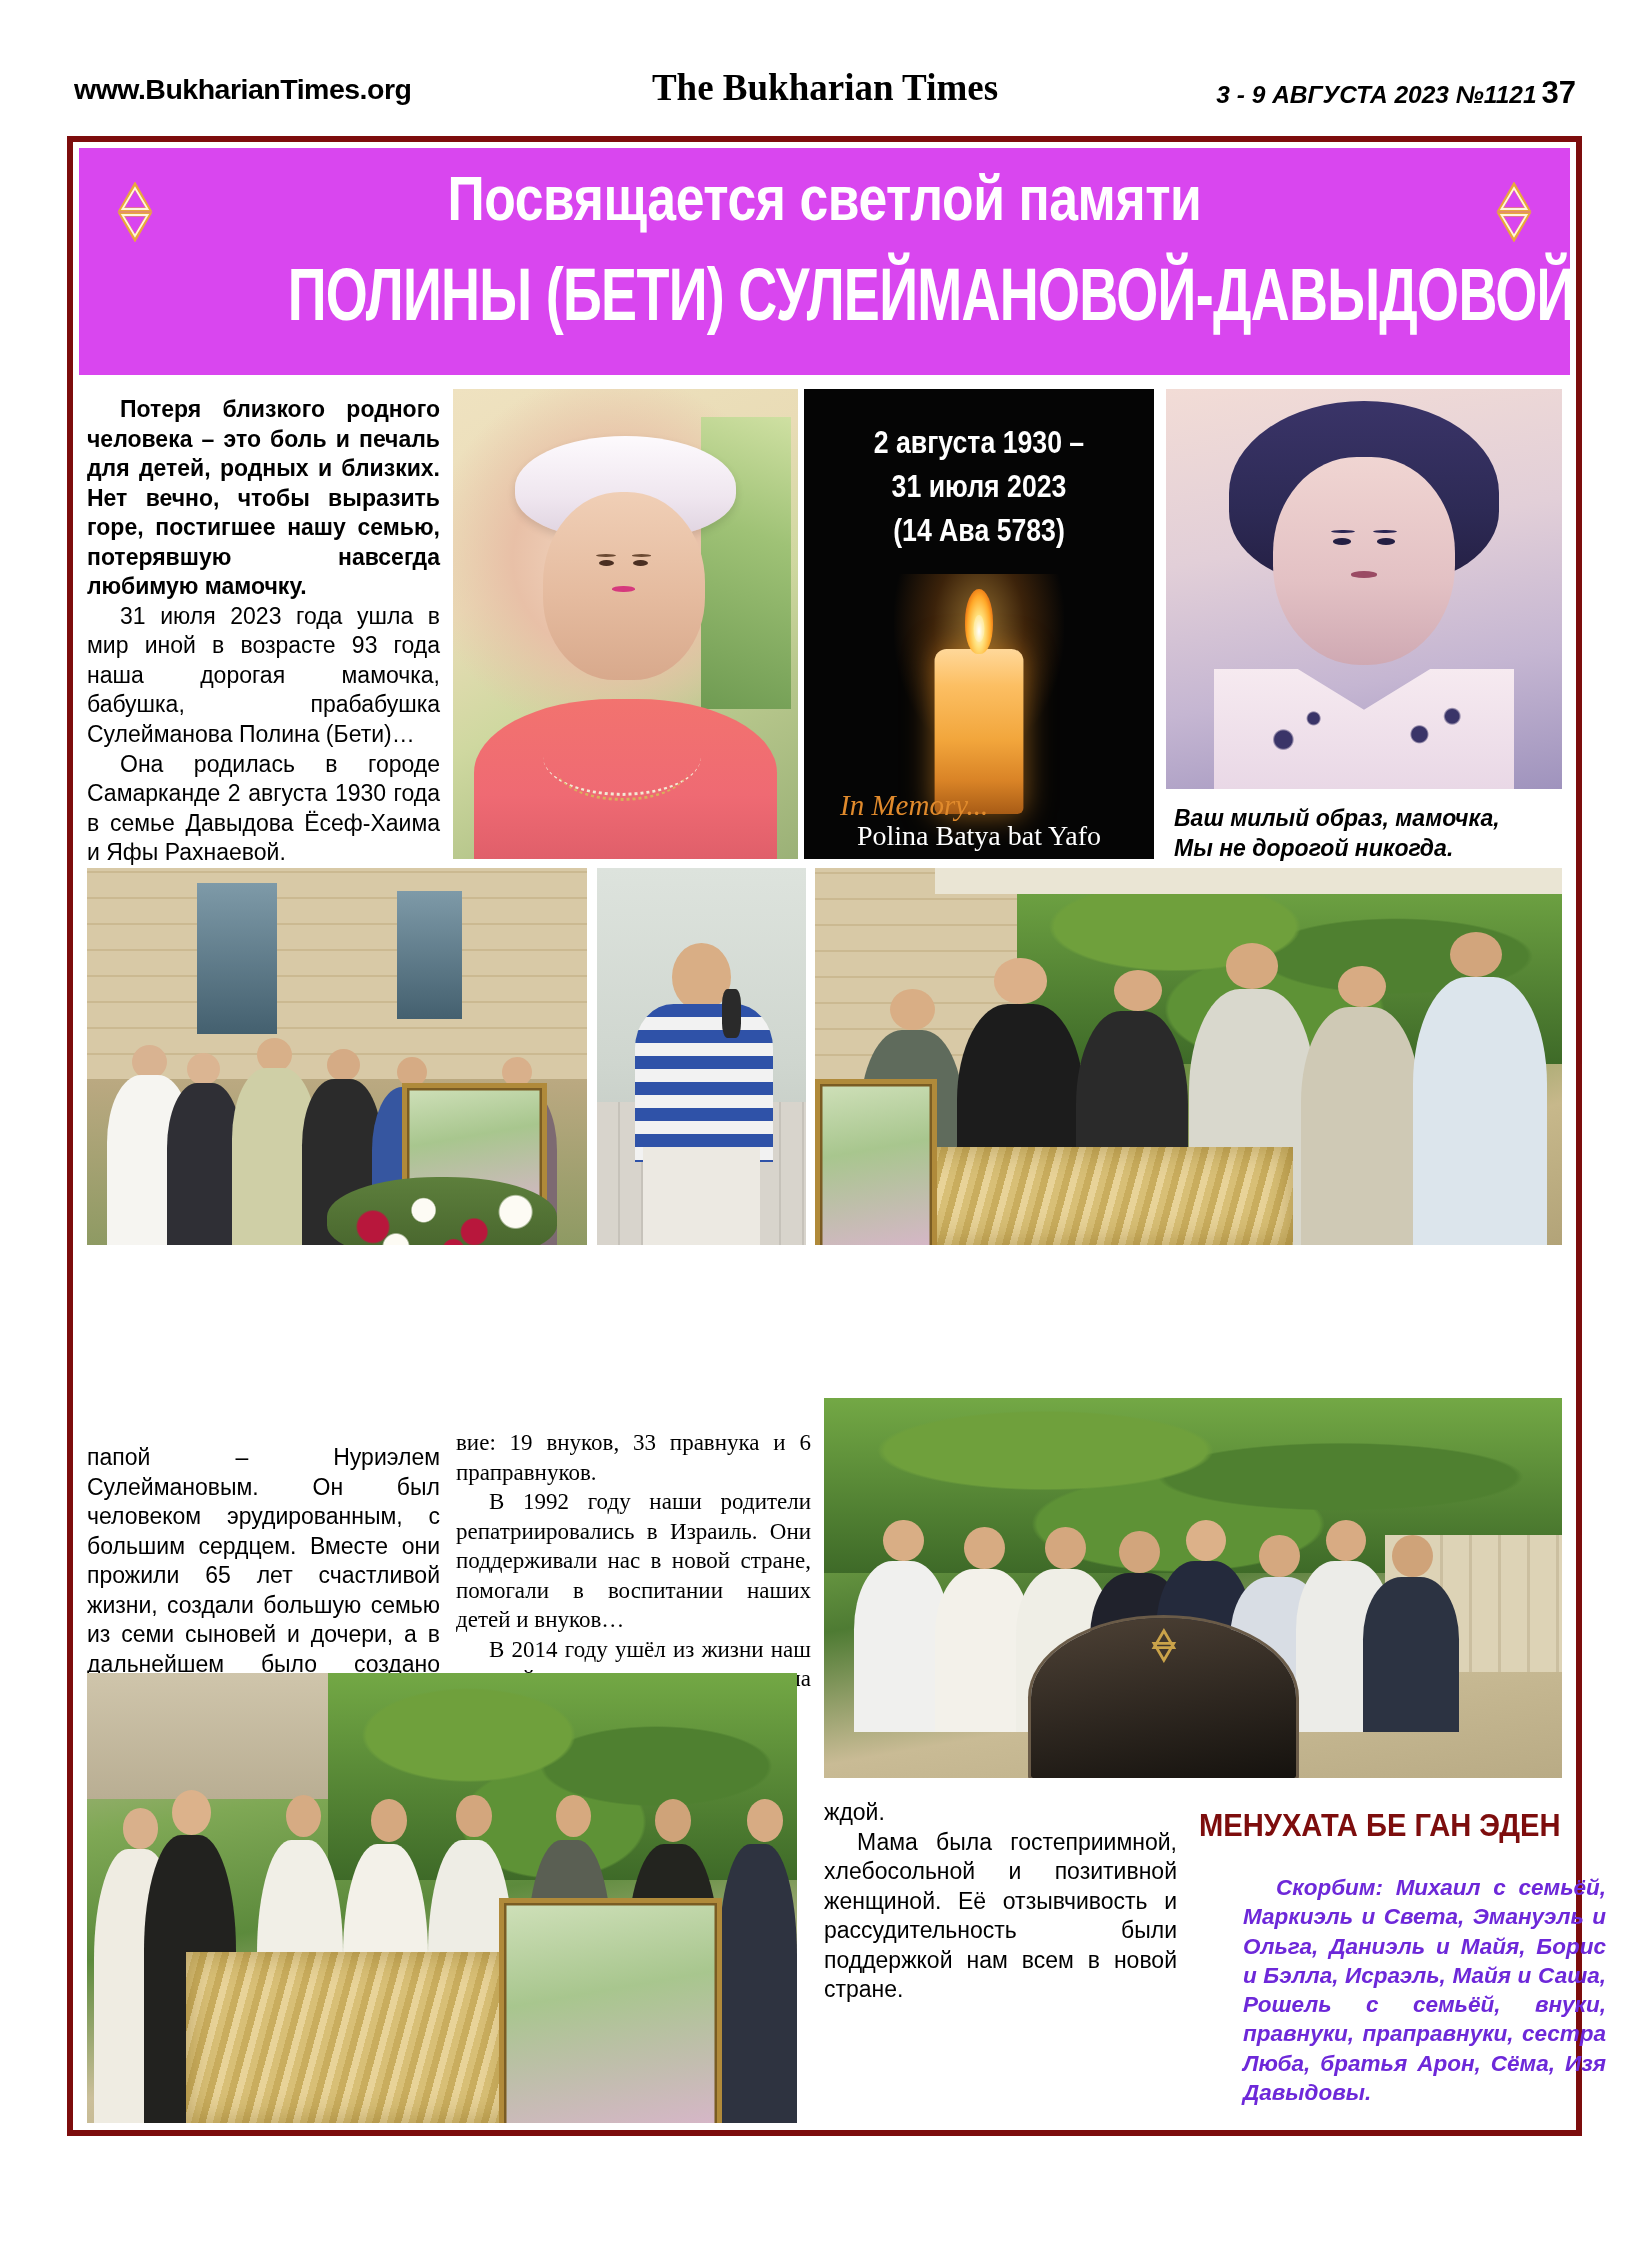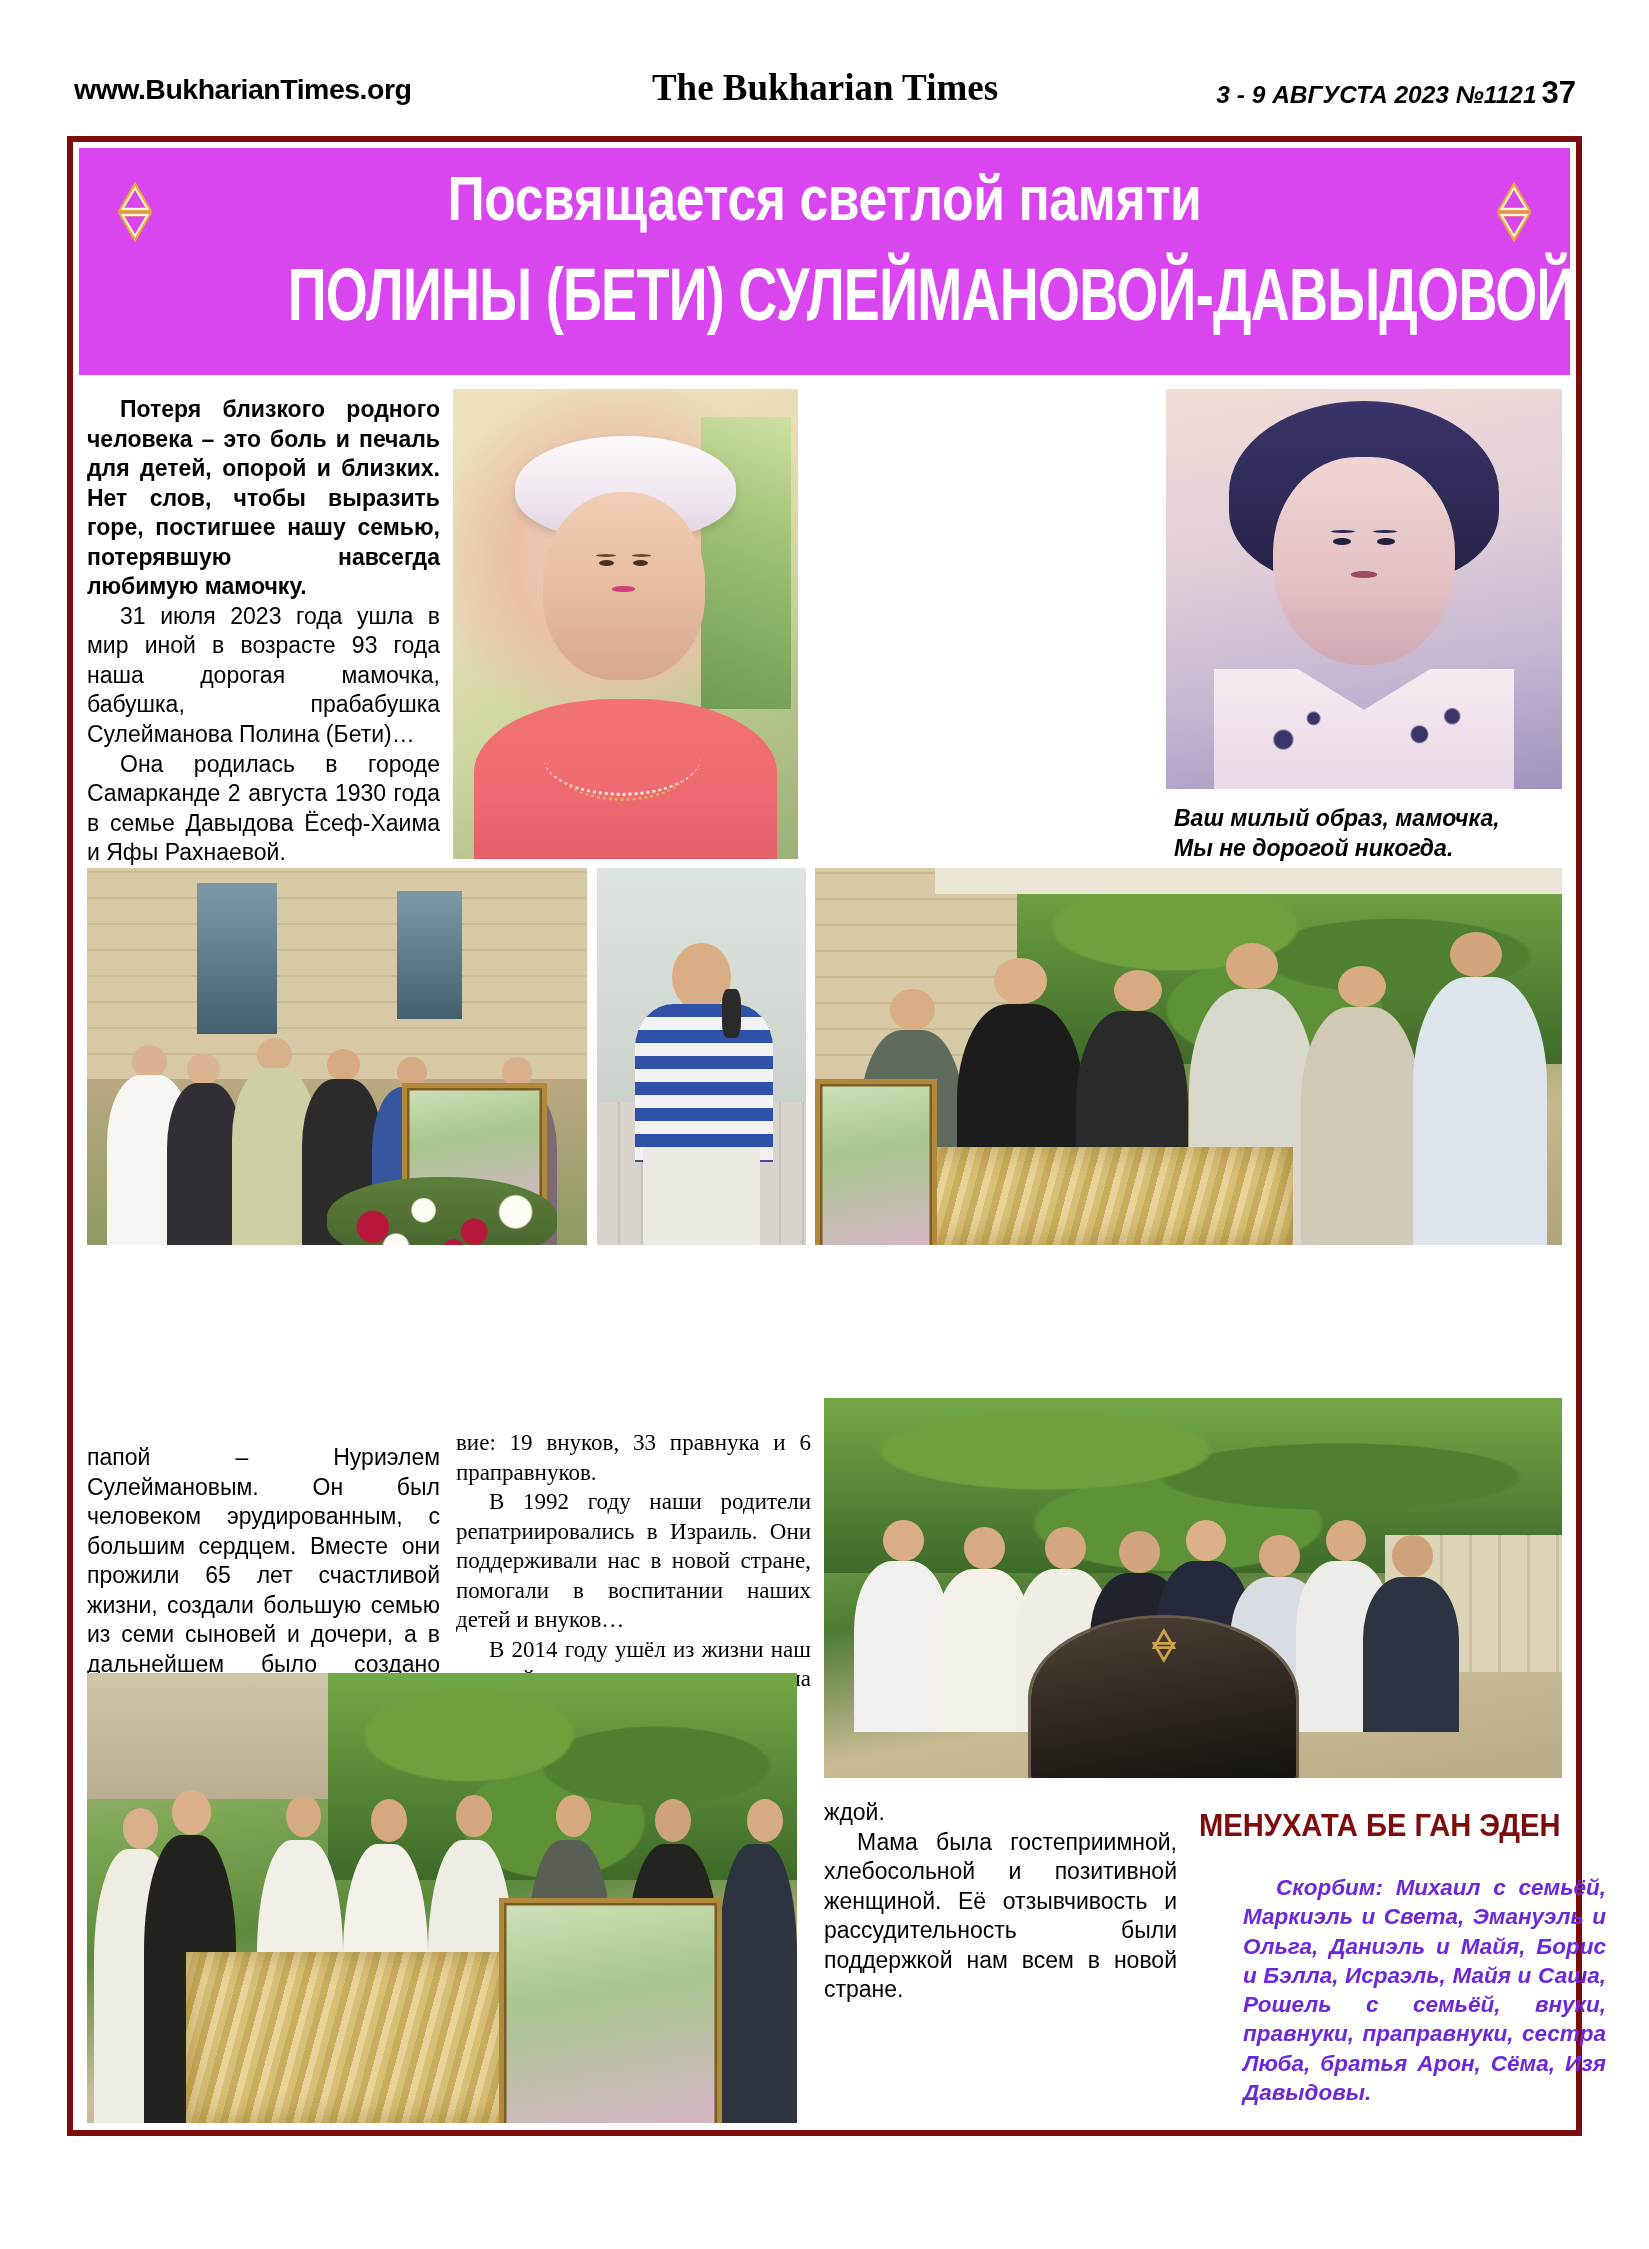--- a/index.html
+++ b/index.html
@@ -411,21 +411,21 @@
       </svg>
     </div>
     <div class="banner-l1">Посвящается светлой памяти</div>
     <div class="banner-l2">ПОЛИНЫ (БЕТИ) СУЛЕЙМАНОВОЙ-ДАВЫДОВОЙ</div>
   </div>
 
   <div class="toprow">
 
     <div id="lead-col" class="col-text">
       <div class="lead-bold">
-        <p>Потеря близкого родного человека – это боль и печаль для детей, опорой и близких. Нет слов, чтобы выразить горе, постигшее нашу семью, потерявшую навсегда любимую мамочку.</p>
+        <p>Потеря близкого родного человека – это боль и печаль для детей, родных и близких. Нет вечно, чтобы выразить горе, постигшее нашу семью, потерявшую навсегда любимую мамочку.</p>
       </div>
       <div class="lead-rest">
         <p>31 июля 2023 года ушла в мир иной в возрасте 93 года наша дорогая мамочка, бабушка, прабабушка Сулейманова Полина (Бети)…</p>
         <p>Она родилась в городе Самарканде 2 августа 1930 года в семье Давыдова Ёсеф-Хаима и Яфы Рахнаевой.</p>
         <p>В 1938 году скоропостижно скончалась бабушка Яфа в возрасте 29 лет.</p>
         <p>После войны мама переезжает в Ташкент, где в 1949 году соединяет свою судьбу с нашим</p>
       </div>
     </div>
 
     <div class="photo" id="portrait-main">
@@ -436,20 +436,33 @@
         <div class="pm-brow r"></div>
         <div class="pm-eye l"></div>
         <div class="pm-eye r"></div>
         <div class="pm-lips"></div>
       </div>
       <div class="pm-body"></div>
       <div class="pm-pearl"></div>
       <div class="pm-pearl2"></div>
     </div>
 
+    <div class="photo" id="memorial-box">
+      <div class="mb-dates">
+        <div>2 августа 1930 –</div>
+        <div>31 июля 2023</div>
+        <div>(14 Ава 5783)</div>
+      </div>
+      <div class="mb-candle-glow"></div>
+      <div class="mb-wax"></div>
+      <div class="mb-flame"></div>
+      <div class="mb-flame-core"></div>
+      <div class="mb-inmemory">In Memory...</div>
+      <div class="mb-hebname">Polina Batya bat Yafo</div>
+    </div>
 
     <div class="photo" id="portrait-young">
       <div class="py-hair"></div>
       <div class="py-face">
         <div class="py-brow l"></div>
         <div class="py-brow r"></div>
         <div class="py-eye l"></div>
         <div class="py-eye r"></div>
         <div class="py-lips"></div>
       </div>

